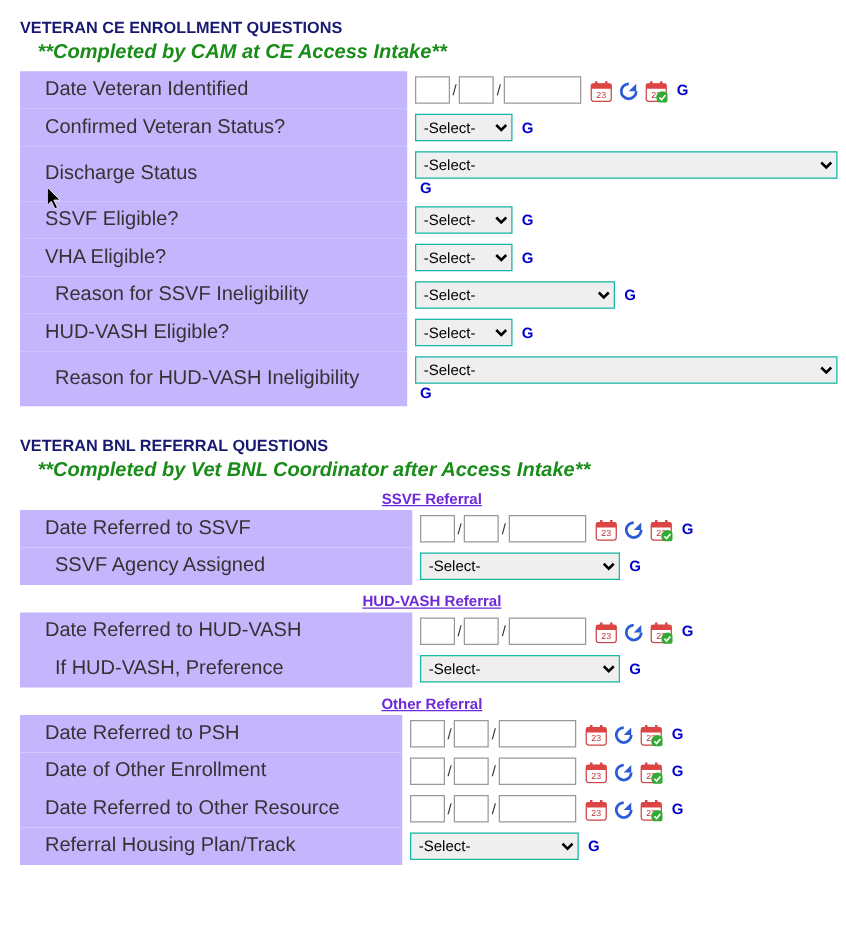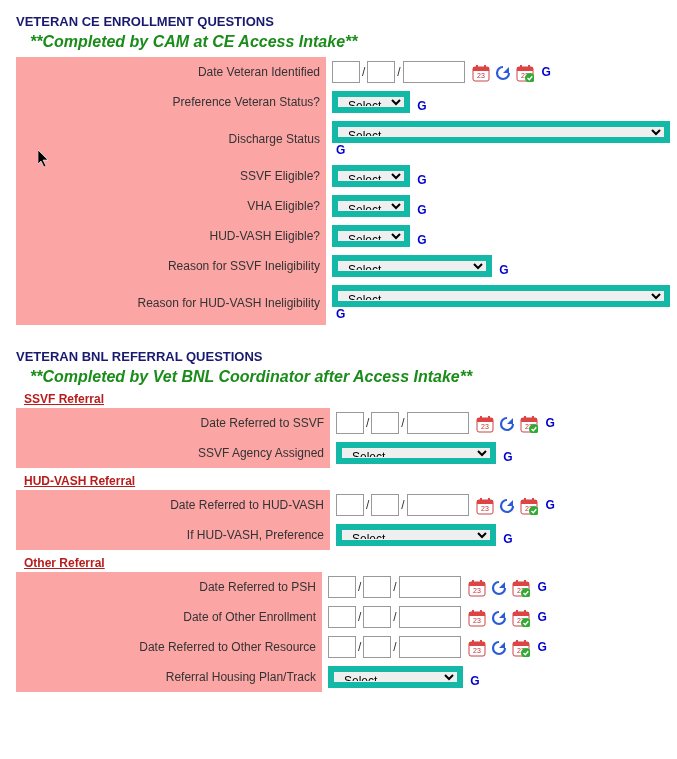--- a/index.html
+++ b/index.html
@@ -22,37 +22,37 @@
     font-style: italic;
     font-weight: bold;
     font-size: 16px;
     margin: 4px 0 6px 20px;
   }
   .sub-header {
     font-weight: bold;
     text-decoration: underline;
     font-size: 12px;
     margin: 6px 0 2px 14px;
-    color: #b91c1c;
+    color: #6d28d9;
+    text-align: center;
   }
   table.form-table {
     border-collapse: collapse;
     width: 660px;
     margin-left: 6px;
   }
   table.form-table td {
     padding: 4px 6px;
     vertical-align: middle;
   }
   td.label-cell {
-    background: #fca5a5;
+    background: #c4b5fd;
     width: 280px;
-    font-size: 12px;
+    font-size: 16px;
     color: #333;
-    text-align: right;
   }
   td.label-cell.indent {
     padding-left: 28px;
   }
   td.label-cell.shallow {
     padding-left: 20px;
   }
   td.input-cell {
     background: #fff;
   }
@@ -64,21 +64,21 @@
     padding: 1px 2px;
     text-align: left;
   }
   input.date-part.year {
     width: 56px;
   }
   .slash {
     margin: 0 2px;
   }
   select {
-    border: 6px solid #14b8a6;
+    border: 1px solid #14b8a6;
     font-size: 12px;
     padding: 1px 2px;
     background: #efefef;
     height: 22px;
   }
   select.sm { width: 78px; }
   select.md { width: 135px; }
   select.lg { width: 160px; }
   select.xl { width: 300px; }
   select.xxl{ width: 338px; }
@@ -155,21 +155,21 @@
               <use href="#refresh"></use>
             </svg>
         <svg class="icon">
               <use href="#cal-green"></use>
             </svg>
       </span>
       <a href="#" class="g-link">G</a>
     </td>
   </tr>
   <tr>
-    <td class="label-cell shallow">Preference Veteran Status?</td>
+    <td class="label-cell shallow">Confirmed Veteran Status?</td>
     <td class="input-cell">
       <select class="sm"><option>-Select-</option></select>
       <a href="#" class="g-link">G</a>
     </td>
   </tr>
   <tr>
     <td class="label-cell shallow">Discharge Status</td>
     <td class="input-cell">
       <select class="xxl"><option>-Select-</option></select>
       <a href="#" class="g-link">G</a>
@@ -183,30 +183,30 @@
     </td>
   </tr>
   <tr>
     <td class="label-cell shallow">VHA Eligible?</td>
     <td class="input-cell">
       <select class="sm"><option>-Select-</option></select>
       <a href="#" class="g-link">G</a>
     </td>
   </tr>
   <tr>
+    <td class="label-cell indent">Reason for SSVF Ineligibility</td>
+    <td class="input-cell">
+      <select class="lg"><option>-Select-</option></select>
+      <a href="#" class="g-link">G</a>
+    </td>
+  </tr>
+  <tr>
     <td class="label-cell shallow">HUD-VASH Eligible?</td>
     <td class="input-cell">
       <select class="sm"><option>-Select-</option></select>
-      <a href="#" class="g-link">G</a>
-    </td>
-  </tr>
-  <tr>
-    <td class="label-cell indent">Reason for SSVF Ineligibility</td>
-    <td class="input-cell">
-      <select class="lg"><option>-Select-</option></select>
       <a href="#" class="g-link">G</a>
     </td>
   </tr>
   <tr>
     <td class="label-cell indent">Reason for HUD-VASH Ineligibility</td>
     <td class="input-cell">
       <select class="xxl"><option>-Select-</option></select>
       <a href="#" class="g-link">G</a>
     </td>
   </tr>

